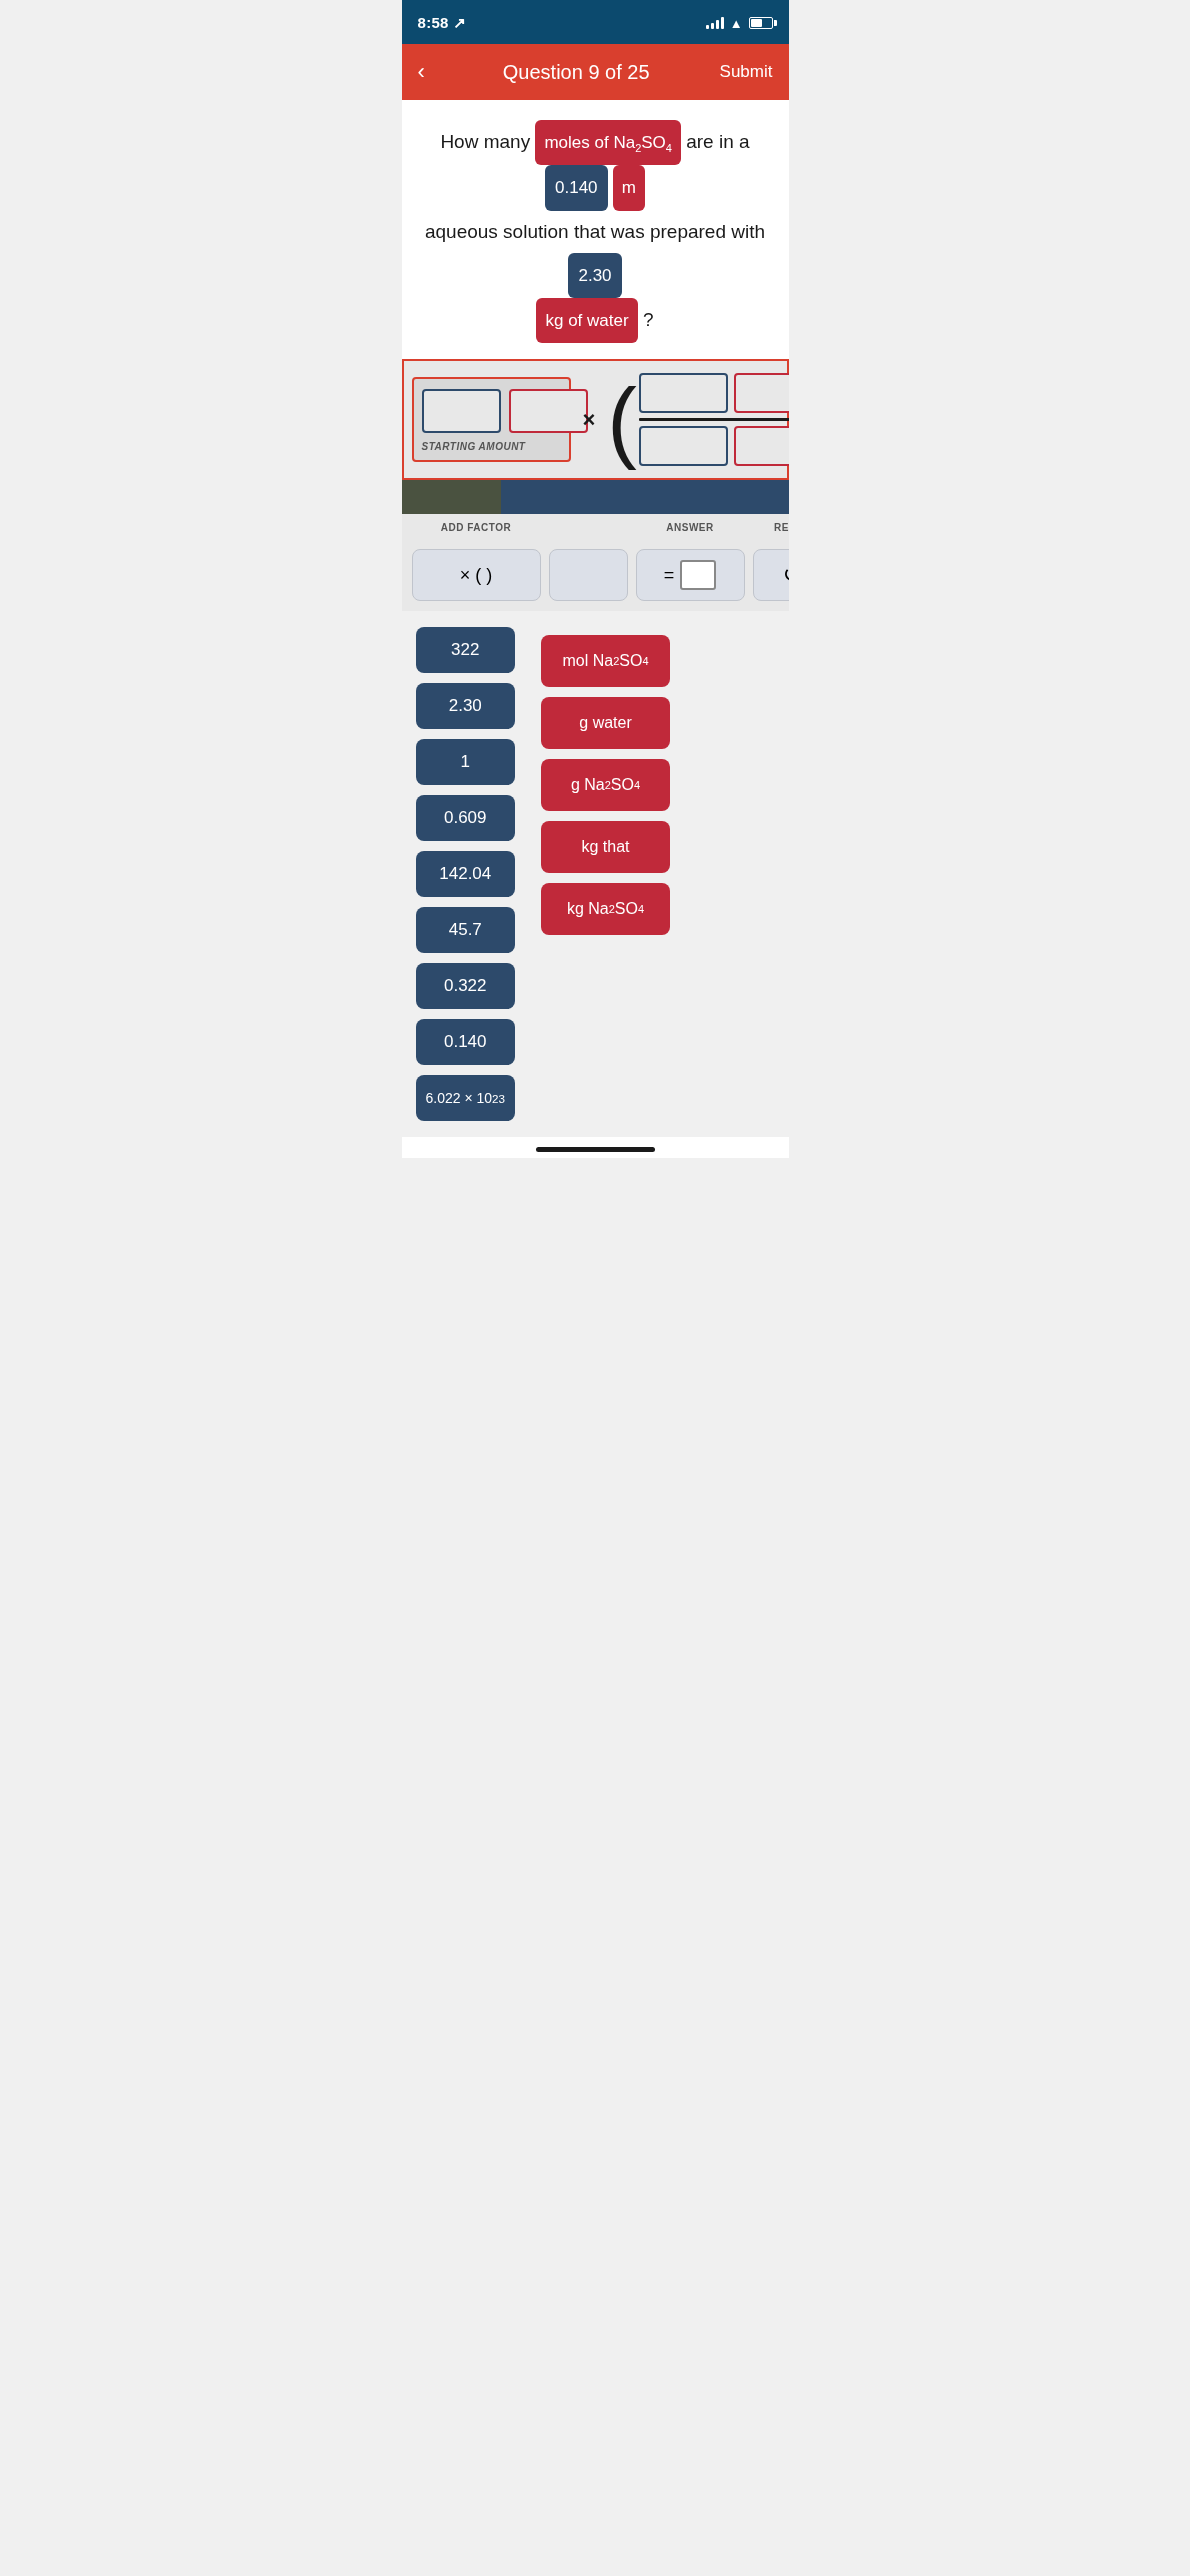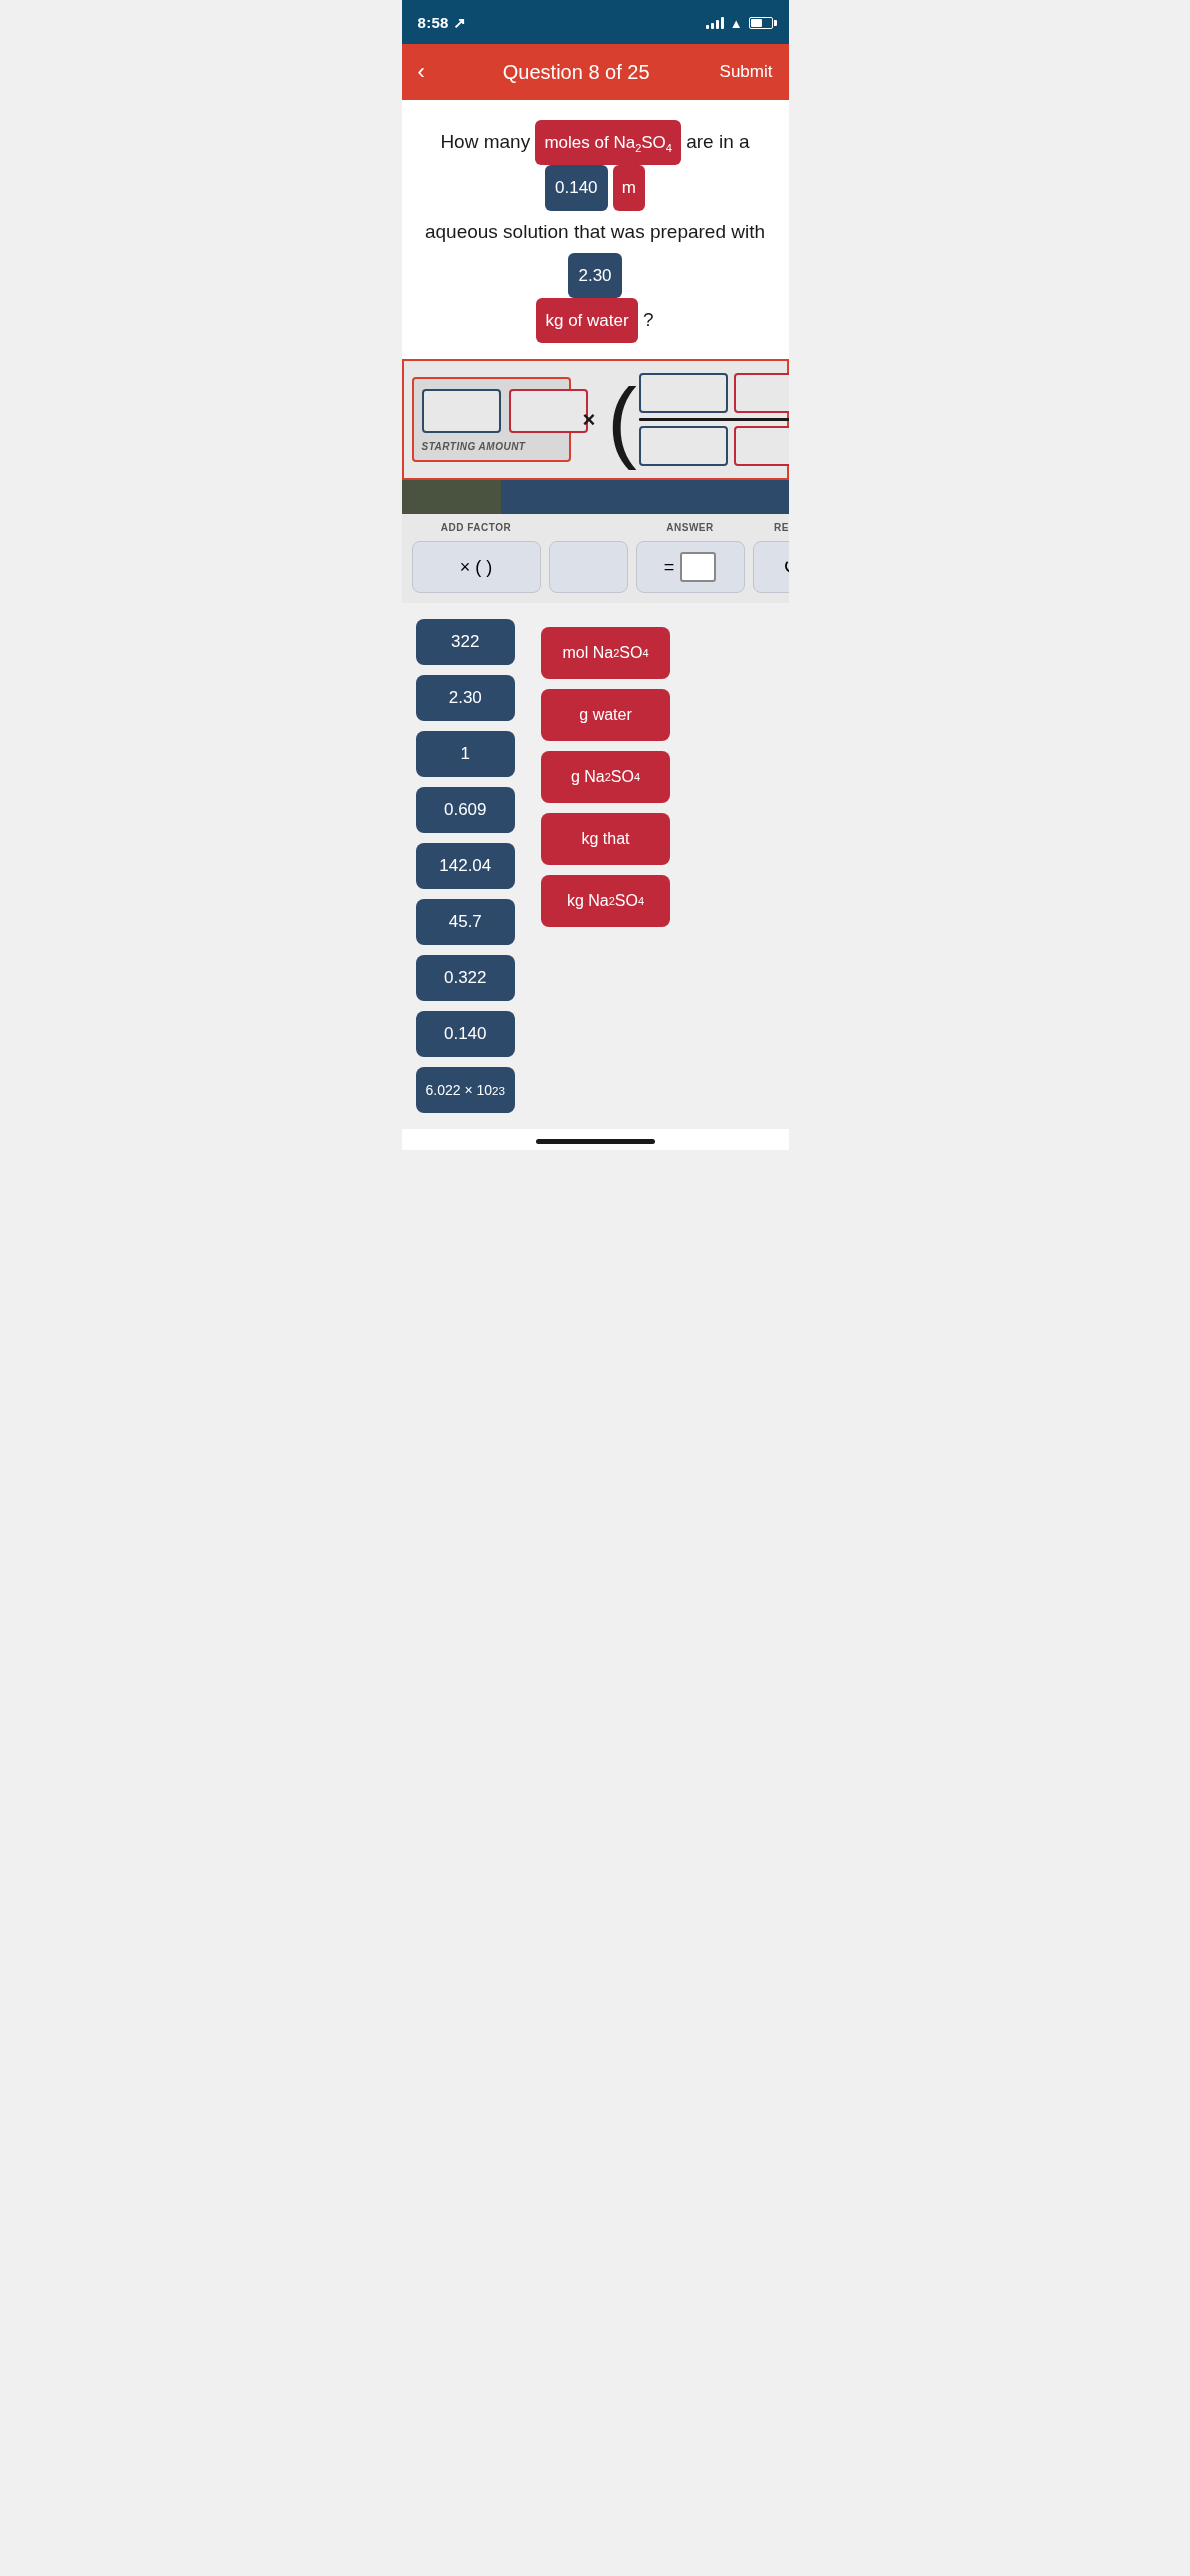--- a/index.html
+++ b/index.html
@@ -202,21 +202,21 @@
       display: flex;
       align-items: flex-start;
       gap: 8px;
     }
     .ctrl-label {
       font-size: 10px;
       font-weight: 700;
       color: #555;
       letter-spacing: 0.5px;
       text-align: center;
-      margin-bottom: 8px;
+      margin-bottom: 16px;
     }
     .ctrl-group {
       display: flex;
       flex-direction: column;
       align-items: center;
     }
     .ctrl-btn {
       background: #dce0e8;
       border: 1px solid #c0c4cc;
       border-radius: 8px;
@@ -339,21 +339,21 @@
     </div>
     <span class="wifi-icon">▲</span>
     <div class="battery-icon">
       <div class="battery-fill"></div>
     </div>
   </div>
 </div>
 
 <div class="header">
   <span class="back-btn">‹</span>
-  <span class="header-title">Question 8 of 25</span>
+  <span class="header-title">Question 9 of 25</span>
   <span class="submit-btn">Submit</span>
 </div>
 
 <div class="question-area">
   <div class="question-text">
     <span>How many </span>
     <span class="tag-red">moles of Na<sub>2</sub>SO<sub>4</sub></span>
     <span> are in a </span>
     <span class="tag-dark">0.140</span>
     <span class="tag-red">m</span>

